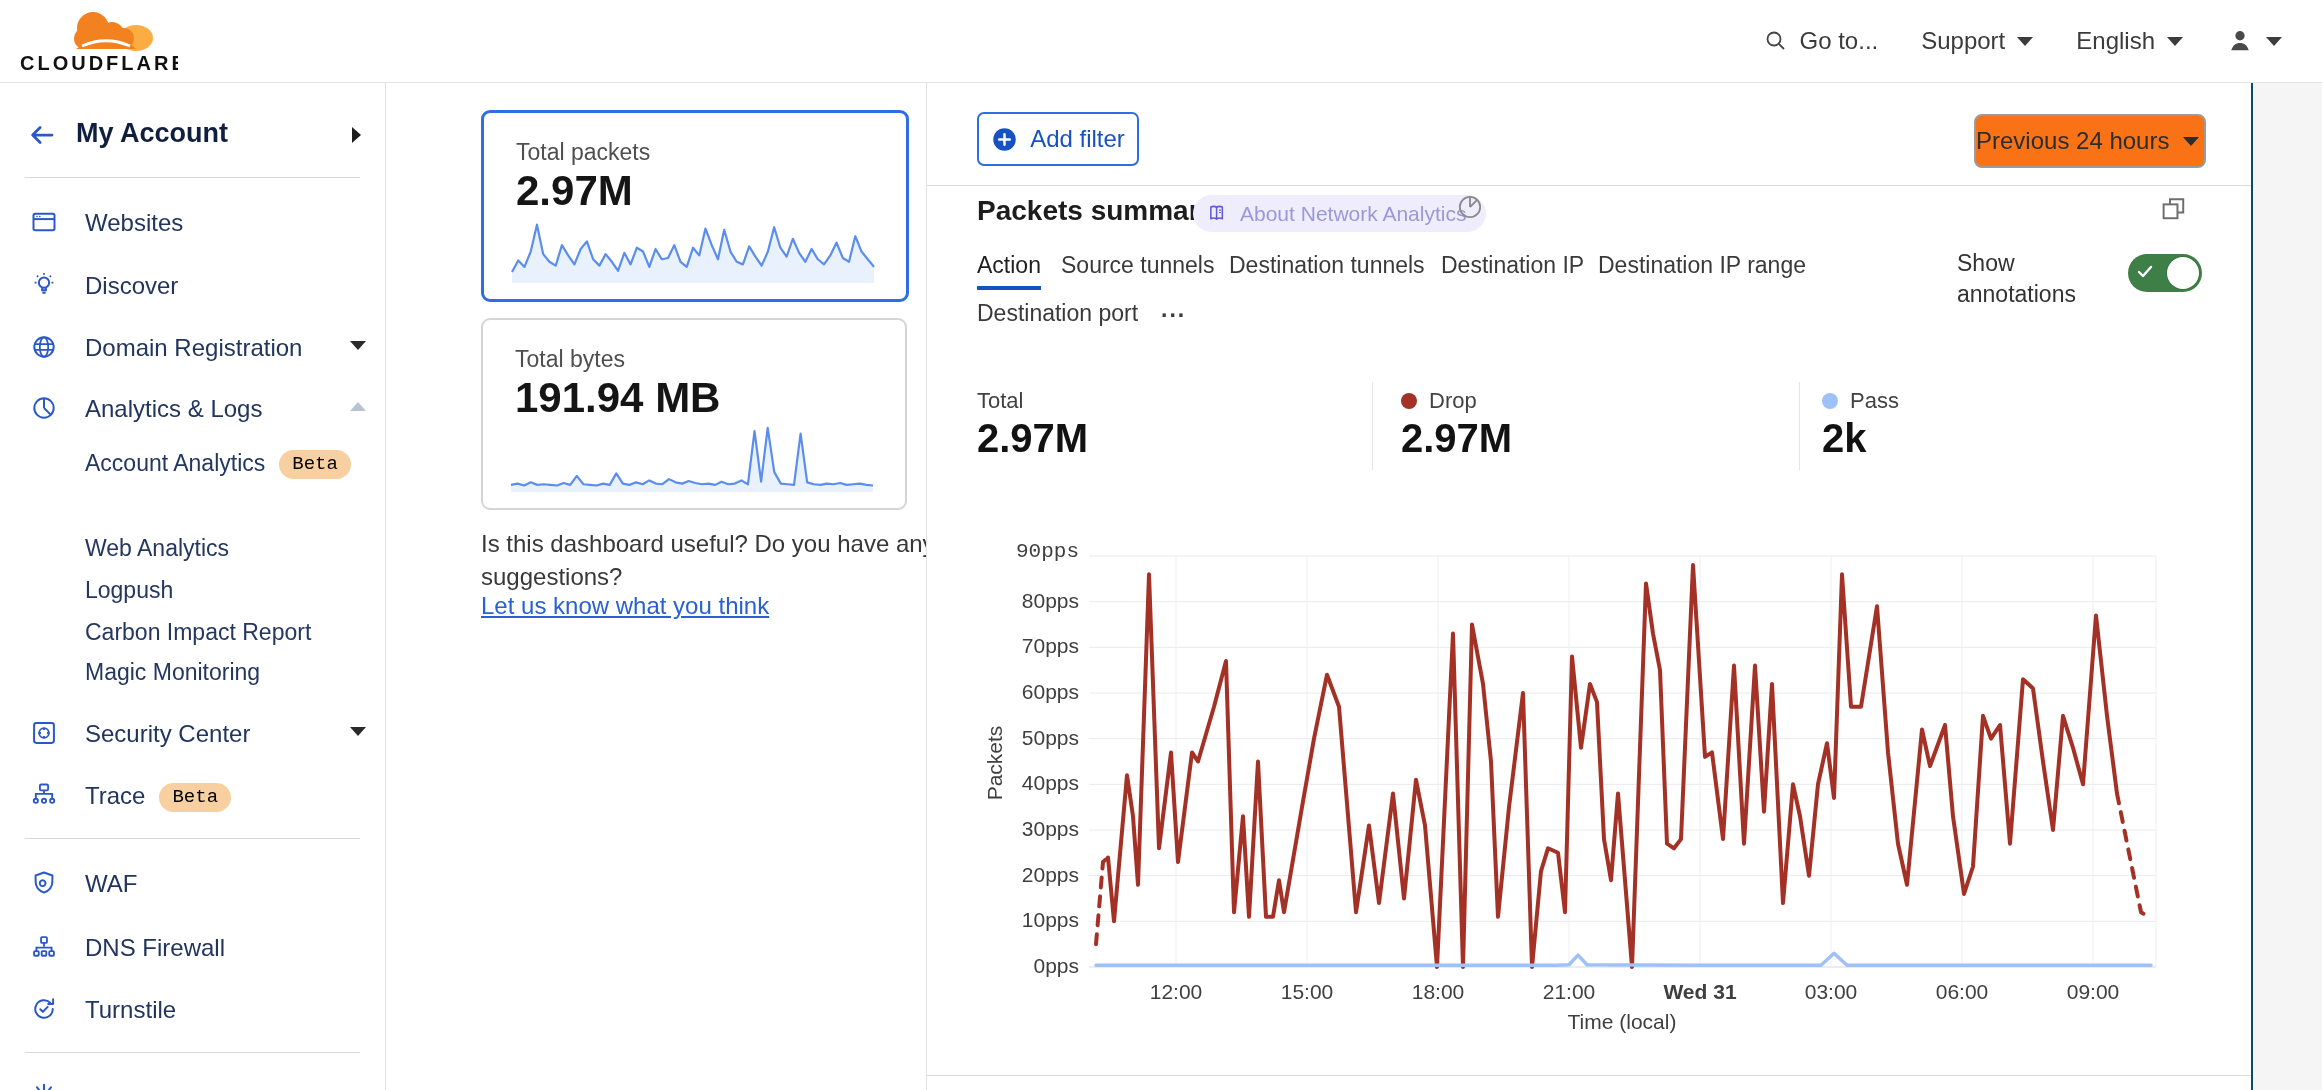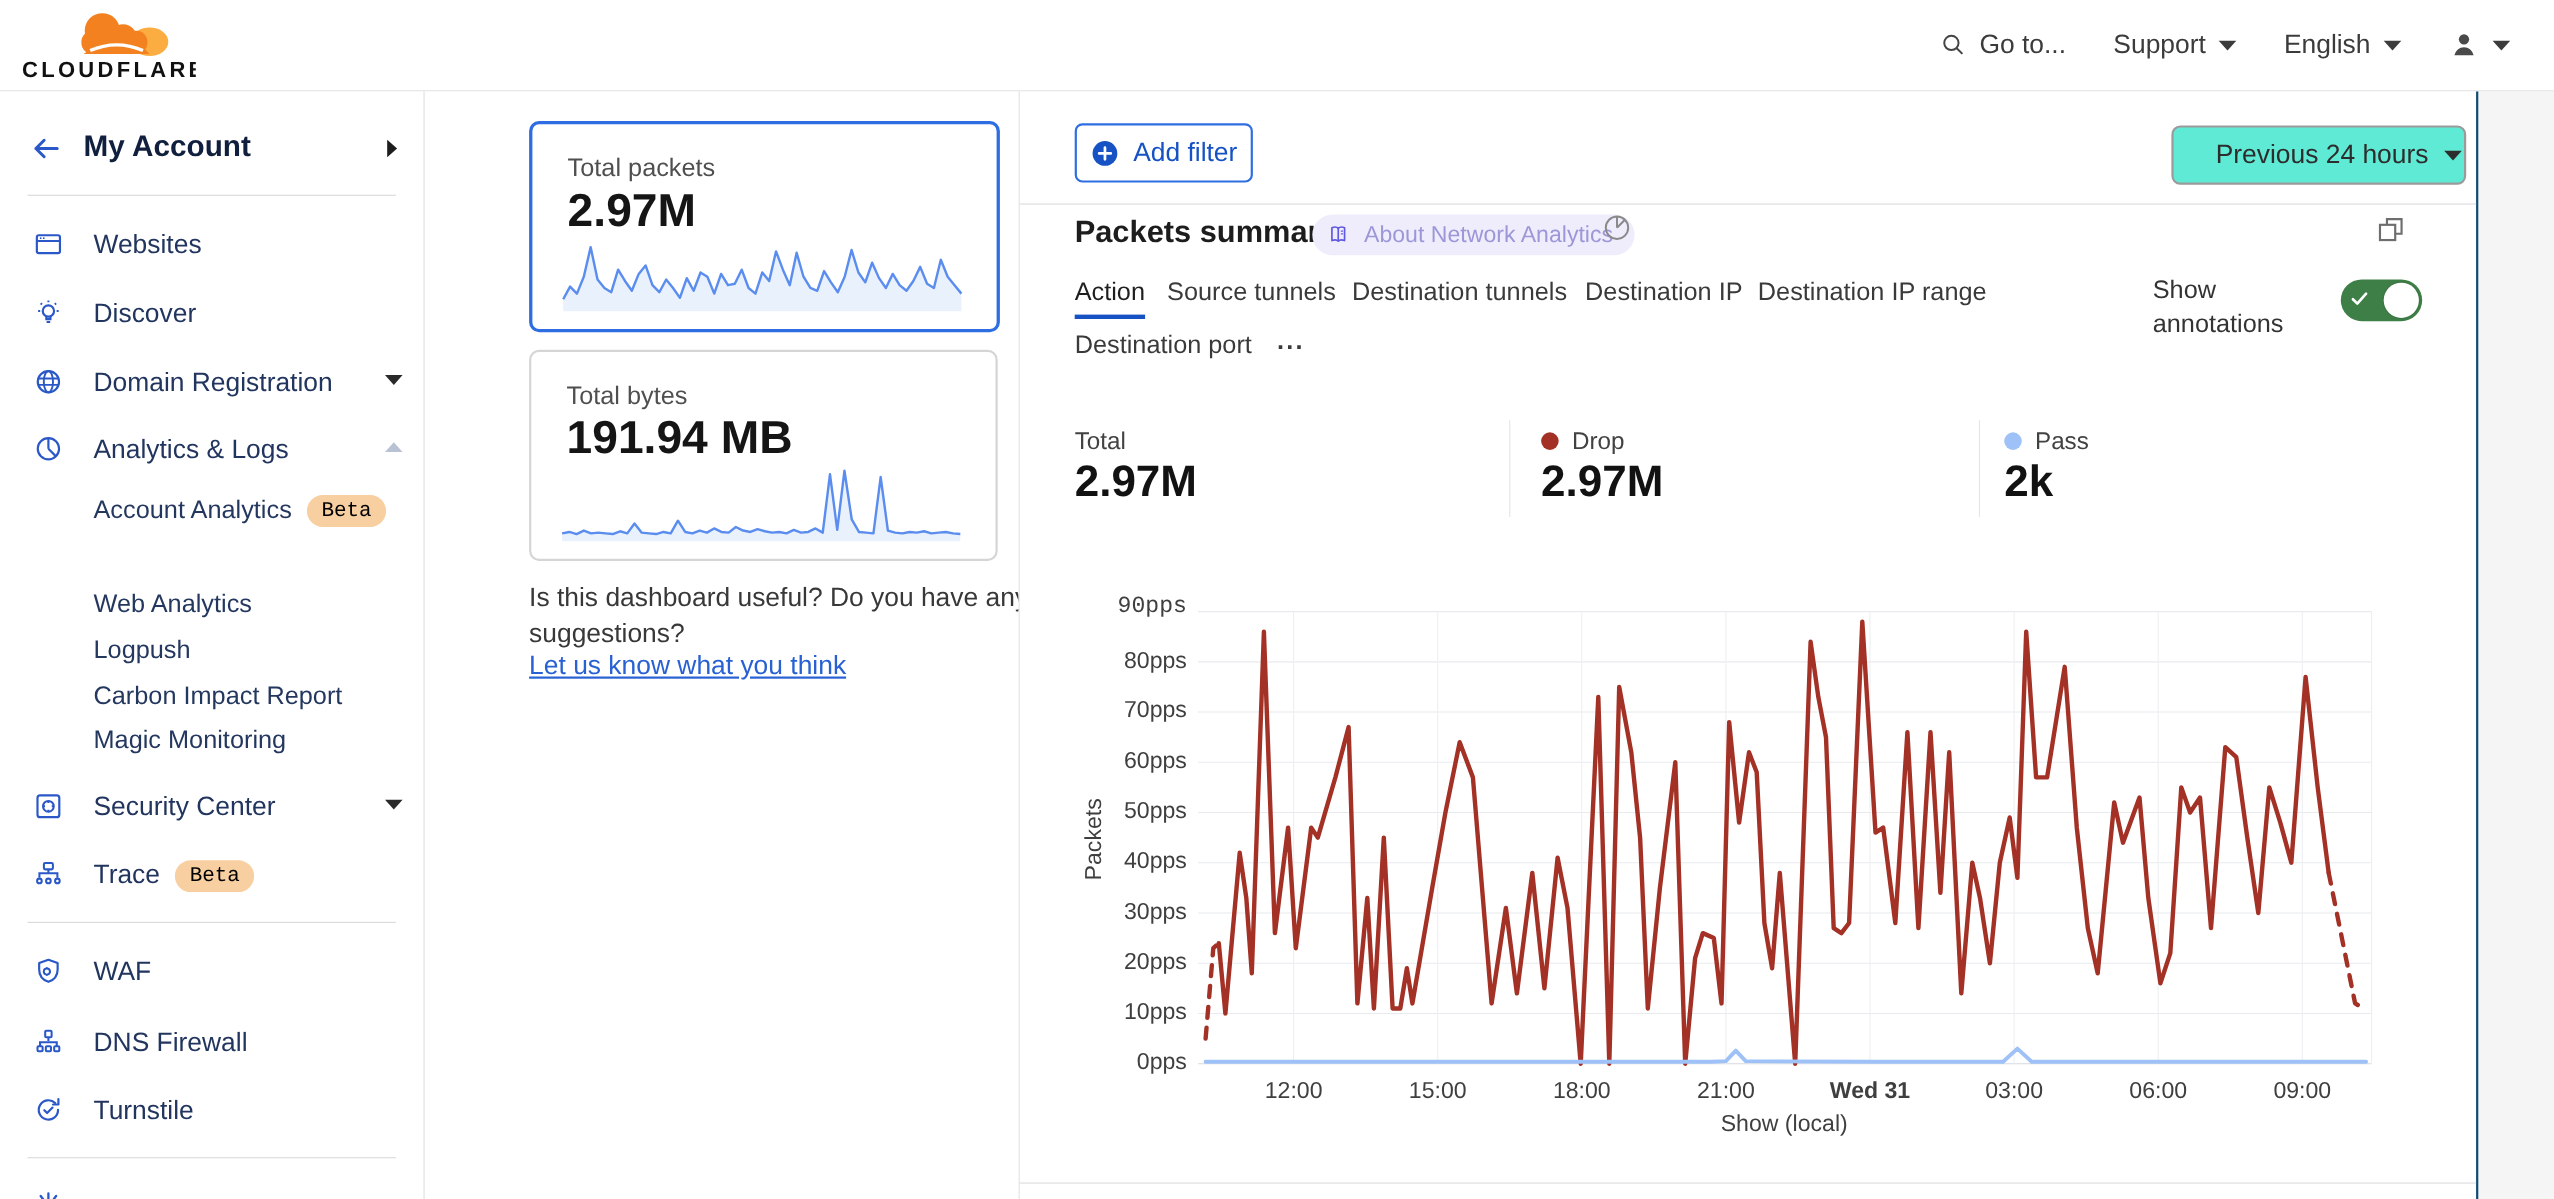--- a/index.html
+++ b/index.html
@@ -49,22 +49,22 @@
 
   
   .main{position:absolute;left:926px;top:82px;width:1324px;height:1008px;background:#fff;
         border-left:1px solid #e1e1e1;border-right:2px solid #0c4a6e;}
   .gutter{position:absolute;left:2252px;top:82px;width:70px;height:1008px;background:#f5f5f6;}
   .add-filter{position:absolute;left:50px;top:30px;width:158px;height:50px;border:2px solid #2f6ee2;
               border-radius:7px;display:flex;align-items:center;justify-content:center;gap:12px;
               background:#fff;cursor:pointer;}
   .add-filter span{font-size:24px;color:#1652c4;}
   .range-btn{position:absolute;left:1047px;top:32px;width:228px;height:50px;border:2px solid #9b9b9b;
-             border-radius:8px;display:flex;align-items:center;justify-content:center;gap:14px;
-             background:#5eead4;cursor:pointer;padding-left:36px;}
+             border-radius:8px;display:flex;align-items:center;gap:14px;
+             background:#f97316;cursor:pointer;}
   .range-btn span{font-size:24px;color:#2d2d2d;}
   .range-btn .tri-down{border-top-color:#2d2d2d;}
   .rule{position:absolute;left:0;right:0;border-top:1px solid #dcdcdc;}
   .summary-title{position:absolute;left:50px;top:113px;font-size:28px;font-weight:700;color:#1d1d1d;}
   .about-badge{position:absolute;left:266px;top:113px;height:37px;background:#efedfb;border-radius:19px;
                display:flex;align-items:center;gap:10px;padding:0 20px 0 14px;cursor:pointer;}
   .about-badge span{font-size:21px;color:#9b97d8;}
   .icon-btn{position:absolute;cursor:pointer;}
   .tab{position:absolute;font-size:23px;color:#3a3a3a;cursor:pointer;white-space:nowrap;}
   .tab-active{color:#1f1f1f;}
@@ -381,21 +381,21 @@
     <div id="xticks">
         <span class="xtick" style="left: 249px;">12:00</span>
         <span class="xtick" style="left: 380px;">15:00</span>
         <span class="xtick" style="left: 511px;">18:00</span>
         <span class="xtick" style="left: 642px;">21:00</span>
         <span class="xtick" style="left: 773px; font-weight: bold;">Wed 31</span>
         <span class="xtick" style="left: 904px;">03:00</span>
         <span class="xtick" style="left: 1035px;">06:00</span>
         <span class="xtick" style="left: 1166px;">09:00</span>
       </div>
-    <div class="xaxis-label" style="left:695px;">Show (local)</div>
+    <div class="xaxis-label" style="left:695px;">Time (local)</div>
     <div class="plot-wrap">
       <svg id="main-plot" width="1069" height="416">
           <line x1="0" y1="413" x2="1067" y2="413" stroke="#d5dae1" stroke-width="1"></line>
           <line x1="0" y1="367.3333333333333" x2="1067" y2="367.3333333333333" stroke="#e8eaee" stroke-width="1"></line>
           <line x1="0" y1="321.6666666666667" x2="1067" y2="321.6666666666667" stroke="#e8eaee" stroke-width="1"></line>
           <line x1="0" y1="276" x2="1067" y2="276" stroke="#e8eaee" stroke-width="1"></line>
           <line x1="0" y1="230.33333333333334" x2="1067" y2="230.33333333333334" stroke="#e8eaee" stroke-width="1"></line>
           <line x1="0" y1="184.66666666666669" x2="1067" y2="184.66666666666669" stroke="#e8eaee" stroke-width="1"></line>
           <line x1="0" y1="139" x2="1067" y2="139" stroke="#e8eaee" stroke-width="1"></line>
           <line x1="0" y1="93.33333333333337" x2="1067" y2="93.33333333333337" stroke="#e8eaee" stroke-width="1"></line>

